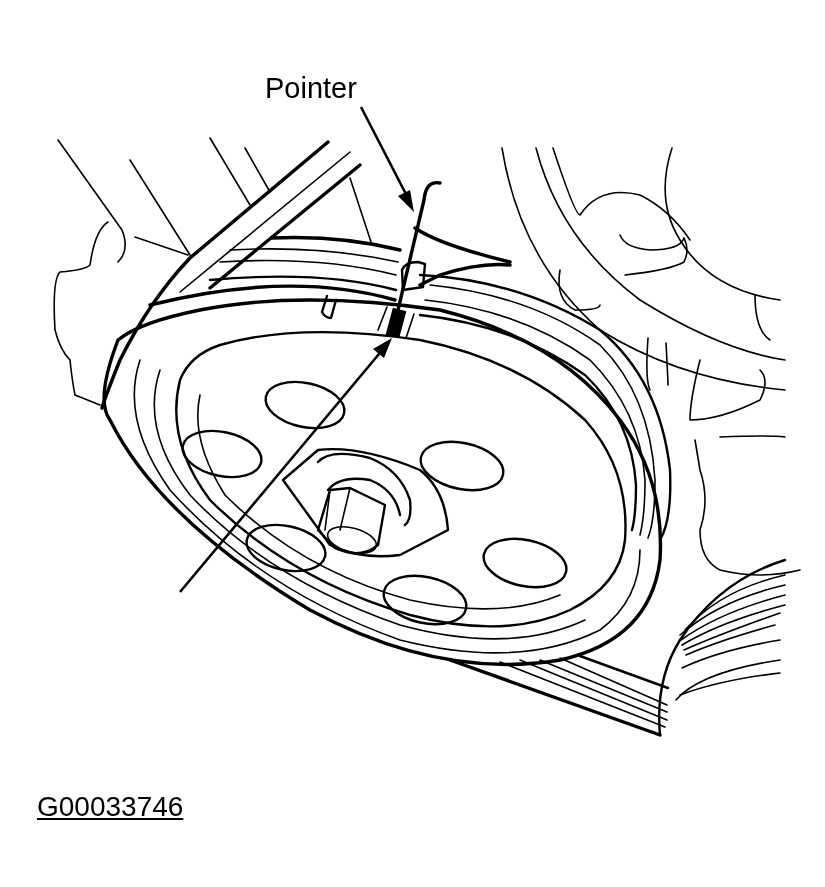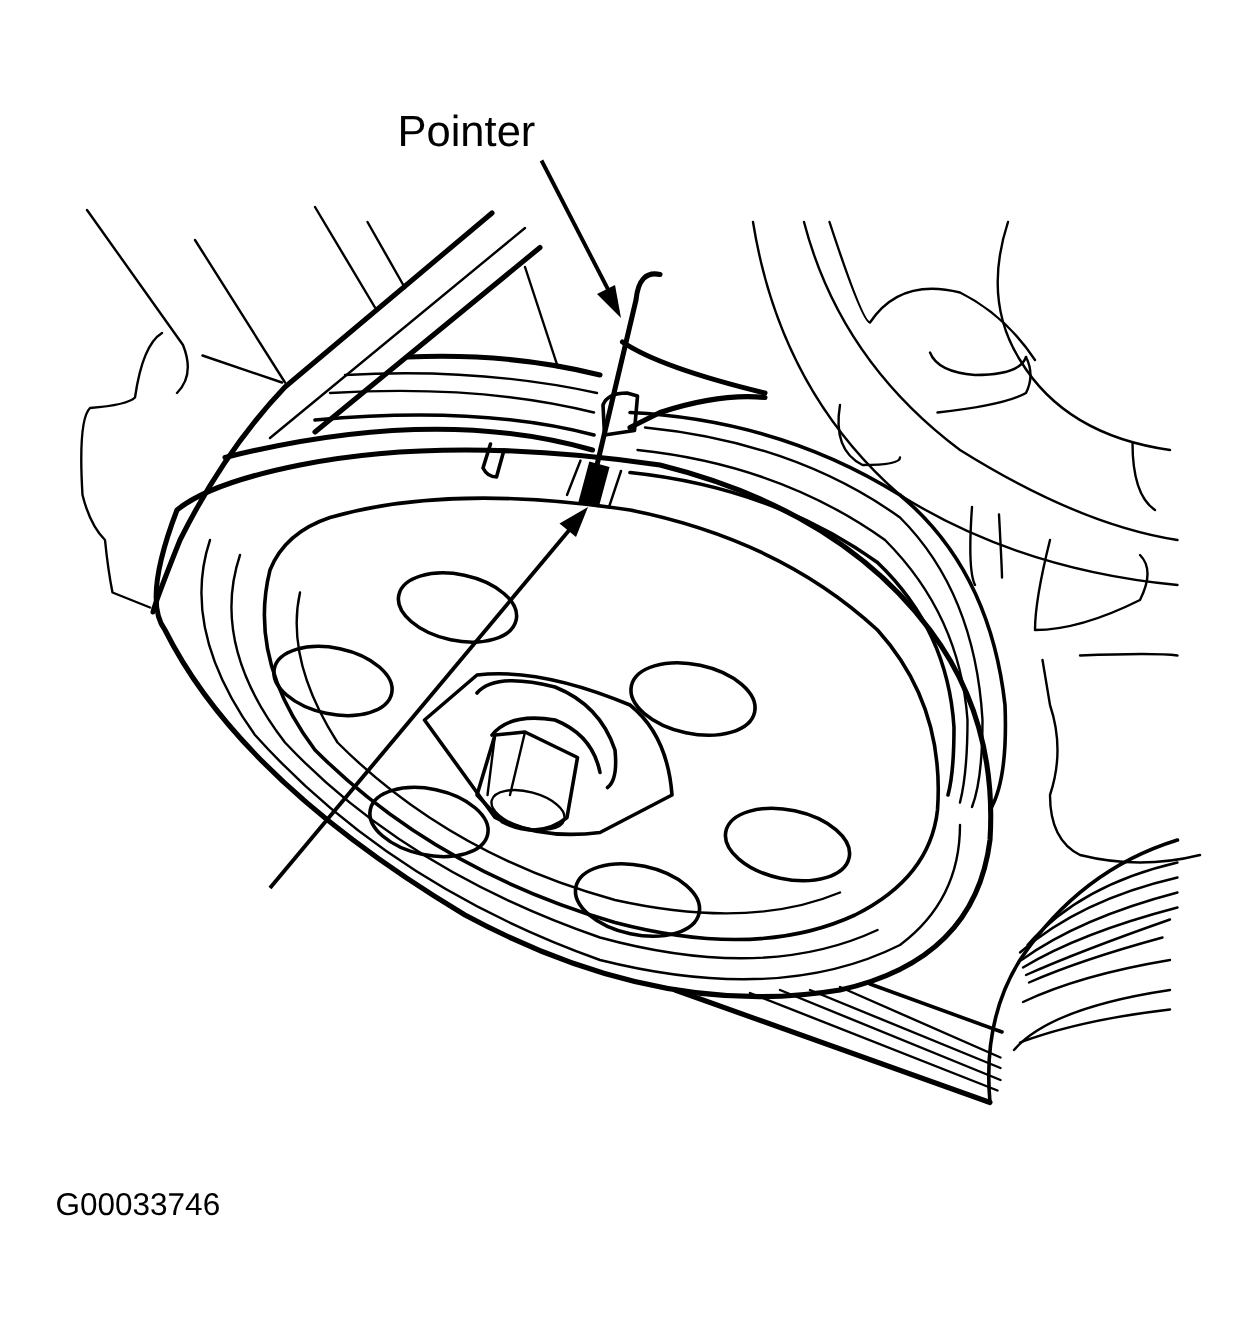--- a/index.html
+++ b/index.html
@@ -12,23 +12,24 @@
       color: #000000;
       white-space: nowrap;
       line-height: 1;
     }
     #label-pointer { left: 265px; top: 74px; }
     #label-red-mark { left: 36px; top: 594px; }
     #figure-id {
       position: absolute;
       left: 37px; top: 793px;
       font-family: "Liberation Sans", sans-serif;
-      font-size: 21px;
+      font-size: 28px;
       color: #000000;
       line-height: 1;
+      text-decoration: underline;
     }
     svg .thin { stroke: #000; stroke-width: 1.6; fill: none; stroke-linecap: round; stroke-linejoin: round; }
     svg .med { stroke: #000; stroke-width: 2.4; fill: none; stroke-linecap: round; stroke-linejoin: round; }
     svg .thick { stroke: #000; stroke-width: 3.4; fill: none; stroke-linecap: round; stroke-linejoin: round; }
     svg .leader { stroke: #000; stroke-width: 2.6; fill: none; }
     svg .arrowhead { fill: #000; stroke: none; }
   </style>
 </head>
 <body>
 

